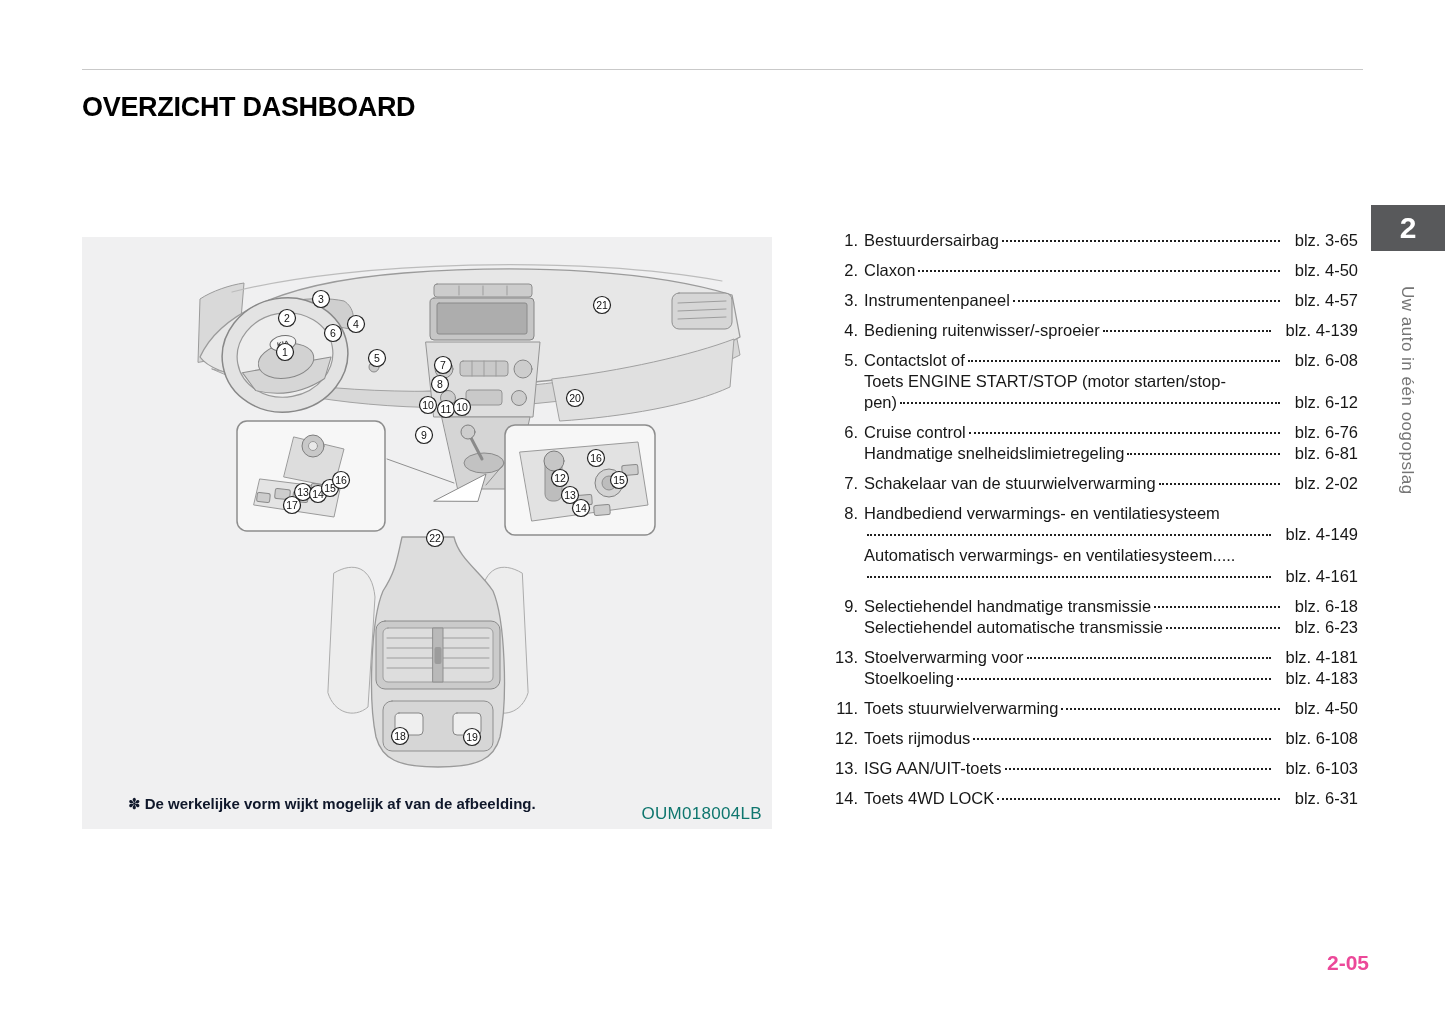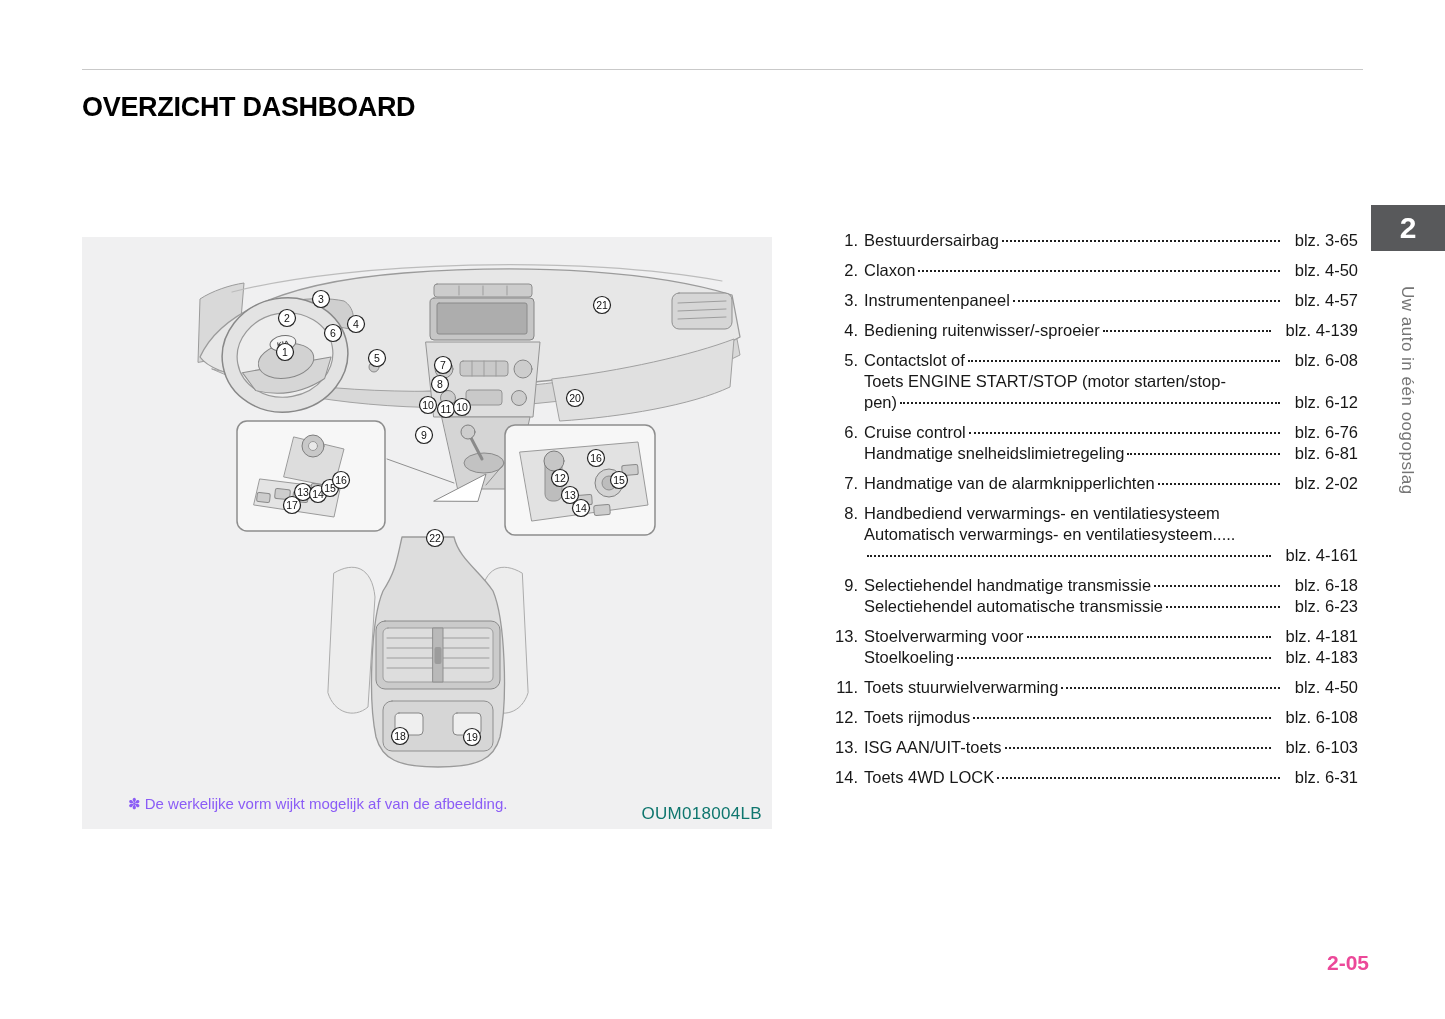--- a/index.html
+++ b/index.html
@@ -6,21 +6,21 @@
   .page{
     position:relative;width:1445px;height:1019px;overflow:hidden;
     font-family:"Liberation Sans","DejaVu Sans",sans-serif;color:#1a1a1a;background:#fff;
   }
   .top-rule{position:absolute;left:82px;top:69px;width:1281px;height:1px;background:#c9c9c9;}
   .title{position:absolute;left:82px;top:92px;margin:0;font-size:27px;font-weight:bold;letter-spacing:-0.3px;color:#000;}
 
   
   .figure{position:absolute;left:82px;top:237px;width:690px;height:592px;background:#f0f0f1;}
   .dash-svg{position:absolute;left:0;top:0;}
-  .caption{position:absolute;left:46px;bottom:16px;font-size:15px;font-weight:normal;color:#8b5cf6;}
+  .caption{position:absolute;left:46px;bottom:16px;font-size:15px;font-weight:bold;color:#0f172a;}
   .figcode{position:absolute;right:10px;bottom:5px;font-size:17px;color:#0f766e;letter-spacing:0.3px;}
 
   
   .toc{position:absolute;left:822px;top:230px;width:536px;font-size:16.5px;line-height:21px;color:#171717;}
   .toc-item{display:flex;margin-bottom:9px;}
   .toc-num{flex:none;width:36px;text-align:right;padding-right:6px;}
   .toc-body{flex:1;min-width:0;}
   .toc-line{display:flex;align-items:baseline;}
   .toc-text{white-space:nowrap;}
   .toc-dots{flex:1 1 auto;min-width:10px;margin:0 3px;border-bottom:2px dotted #1f1f1f;transform:translateY(-4px);}
@@ -340,31 +340,36 @@
             <span class="toc-text">Handmatige snelheidslimietregeling</span>
             <span class="toc-dots"></span>
             <span class="toc-ref">blz. 6-81</span>
           </div>
         </div>
       </div>
       <div class="toc-item">
         <span class="toc-num">7.</span>
         <div class="toc-body">
           <div class="toc-line">
-            <span class="toc-text">Handmatige van de alarmknipperlichten</span>
+            <span class="toc-text">Schakelaar van de stuurwielverwarming</span>
             <span class="toc-dots"></span>
             <span class="toc-ref">blz. 2-02</span>
           </div>
         </div>
       </div>
       <div class="toc-item">
         <span class="toc-num">8.</span>
         <div class="toc-body">
           <div class="toc-line">
             <span class="toc-text">Handbediend verwarmings- en ventilatiesysteem</span>
+          </div>
+          <div class="toc-line">
+            <span class="toc-text"></span>
+            <span class="toc-dots"></span>
+            <span class="toc-ref">blz. 4-149</span>
           </div>
           <div class="toc-line">
             <span class="toc-text">Automatisch verwarmings- en ventilatiesysteem.....</span>
           </div>
           <div class="toc-line">
             <span class="toc-text"></span>
             <span class="toc-dots"></span>
             <span class="toc-ref">blz. 4-161</span>
           </div>
         </div>

